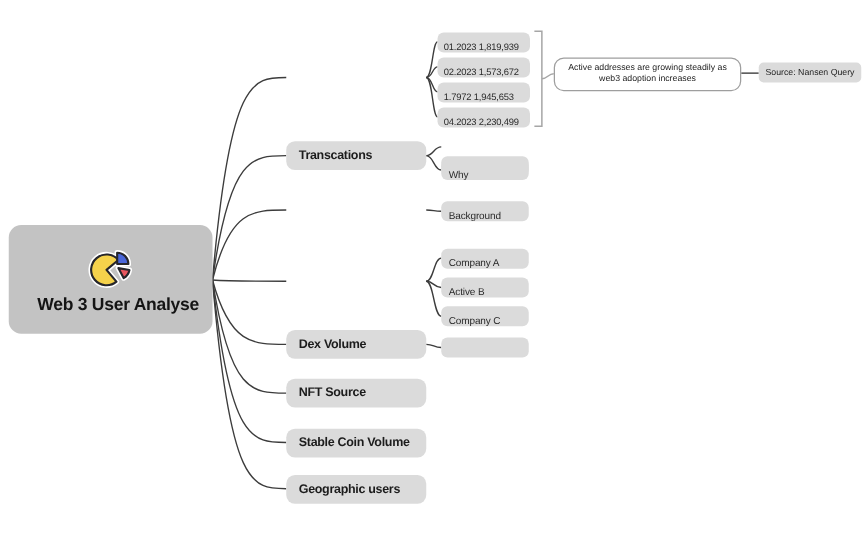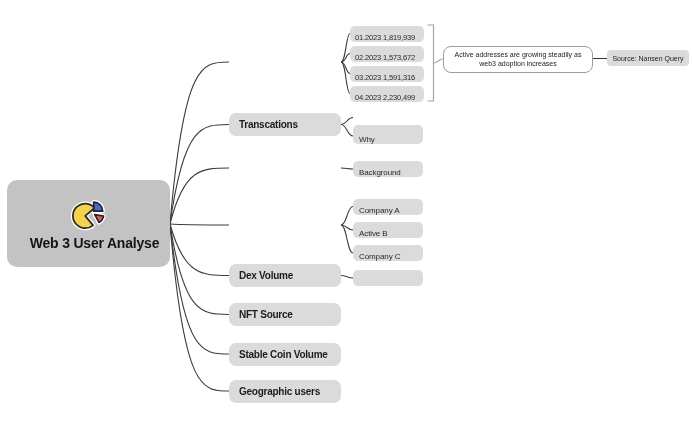--- a/index.html
+++ b/index.html
@@ -108,21 +108,21 @@
       <span>Geographic users</span>
     </div>
 
   <div class="l2 date" style="top:25.5px">
       <span>01.2023 1,819,939</span>
     </div>
   <div class="l2 date" style="top:45.5px">
       <span>02.2023 1,573,672</span>
     </div>
   <div class="l2 date" style="top:65.5px">
-      <span>03.2023 1,591,316</span>
+      <span>1.7972 1,945,653</span>
     </div>
   <div class="l2 date" style="top:85.5px">
       <span>04.2023 2,230,499</span>
     </div>
 
   <div class="l2" style="top:125px">
       <span>Who</span>
     </div>
   <div class="l2" style="top:128px">
       <span>Why</span>

